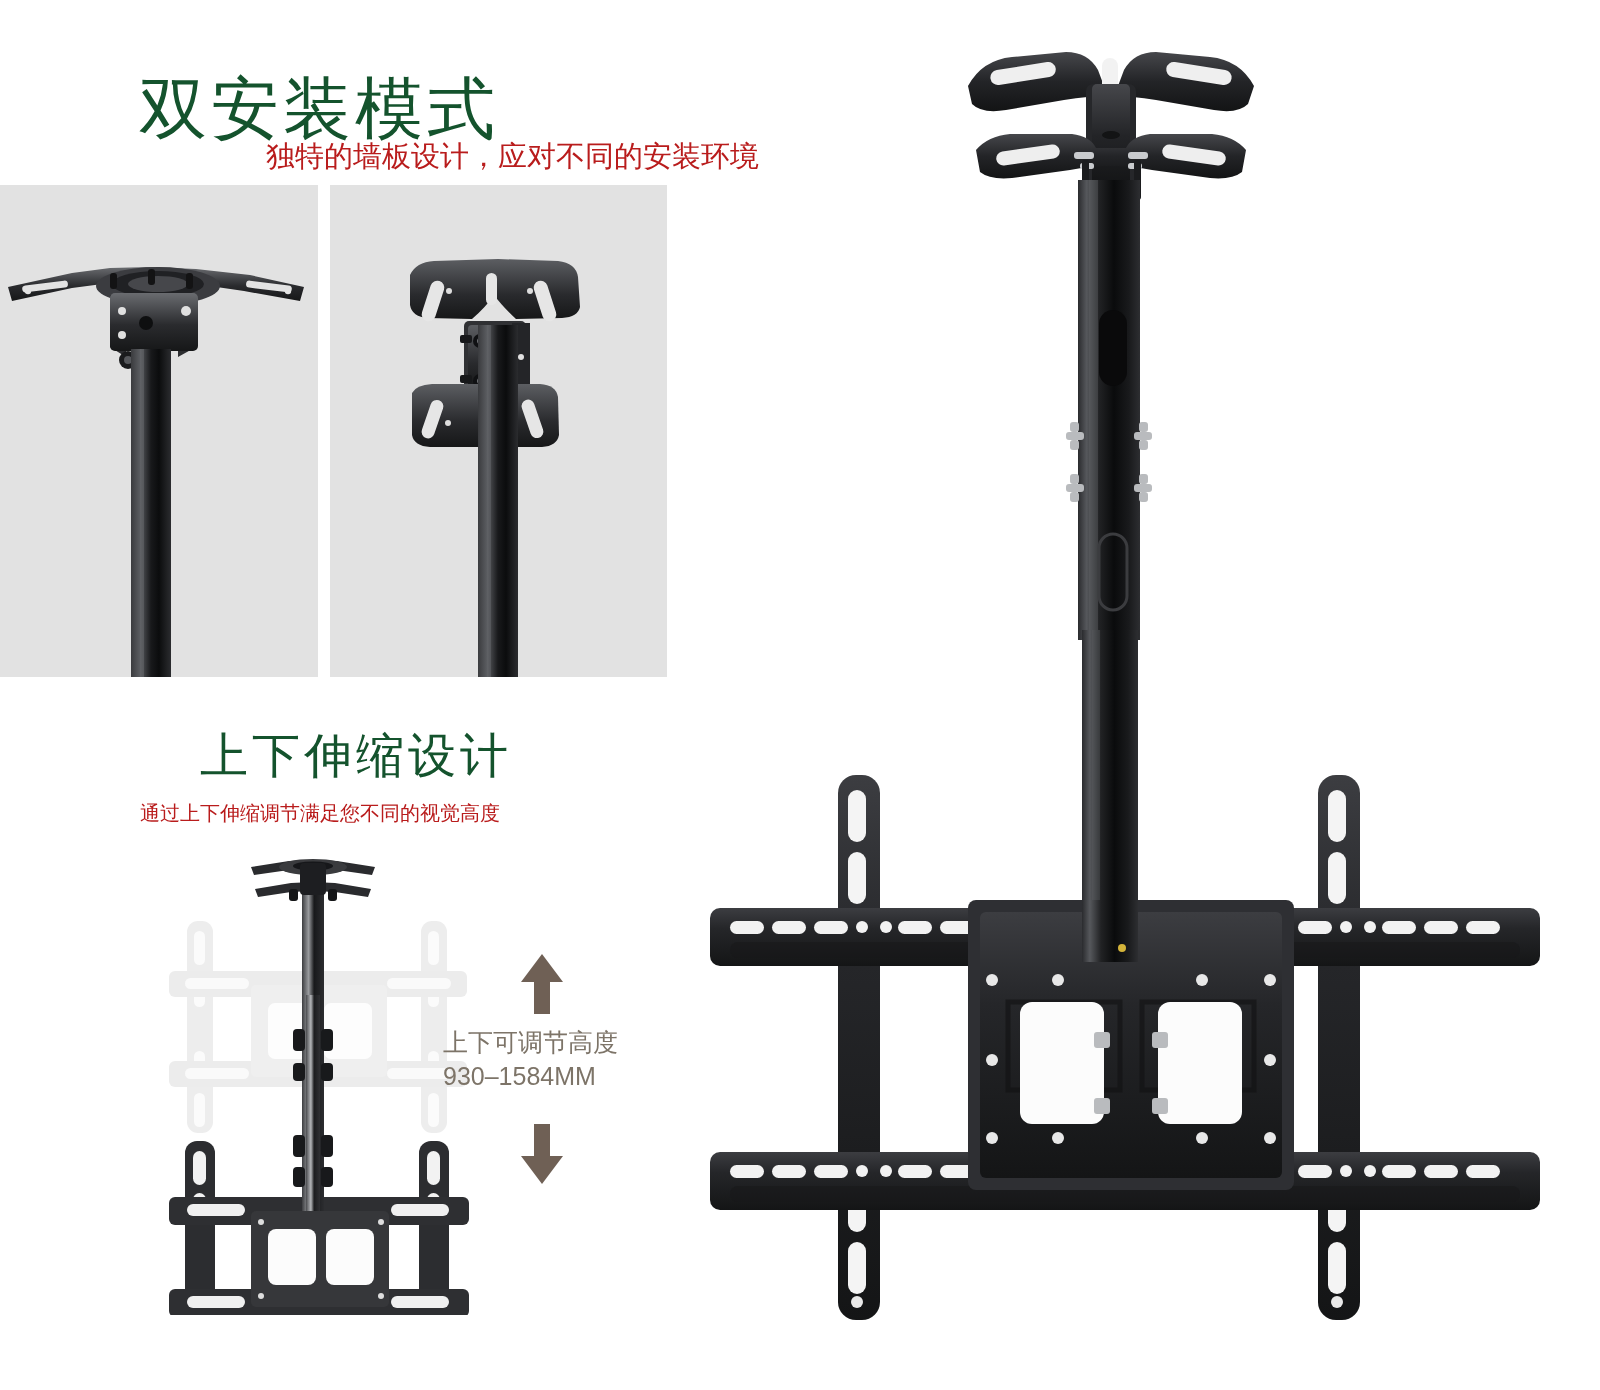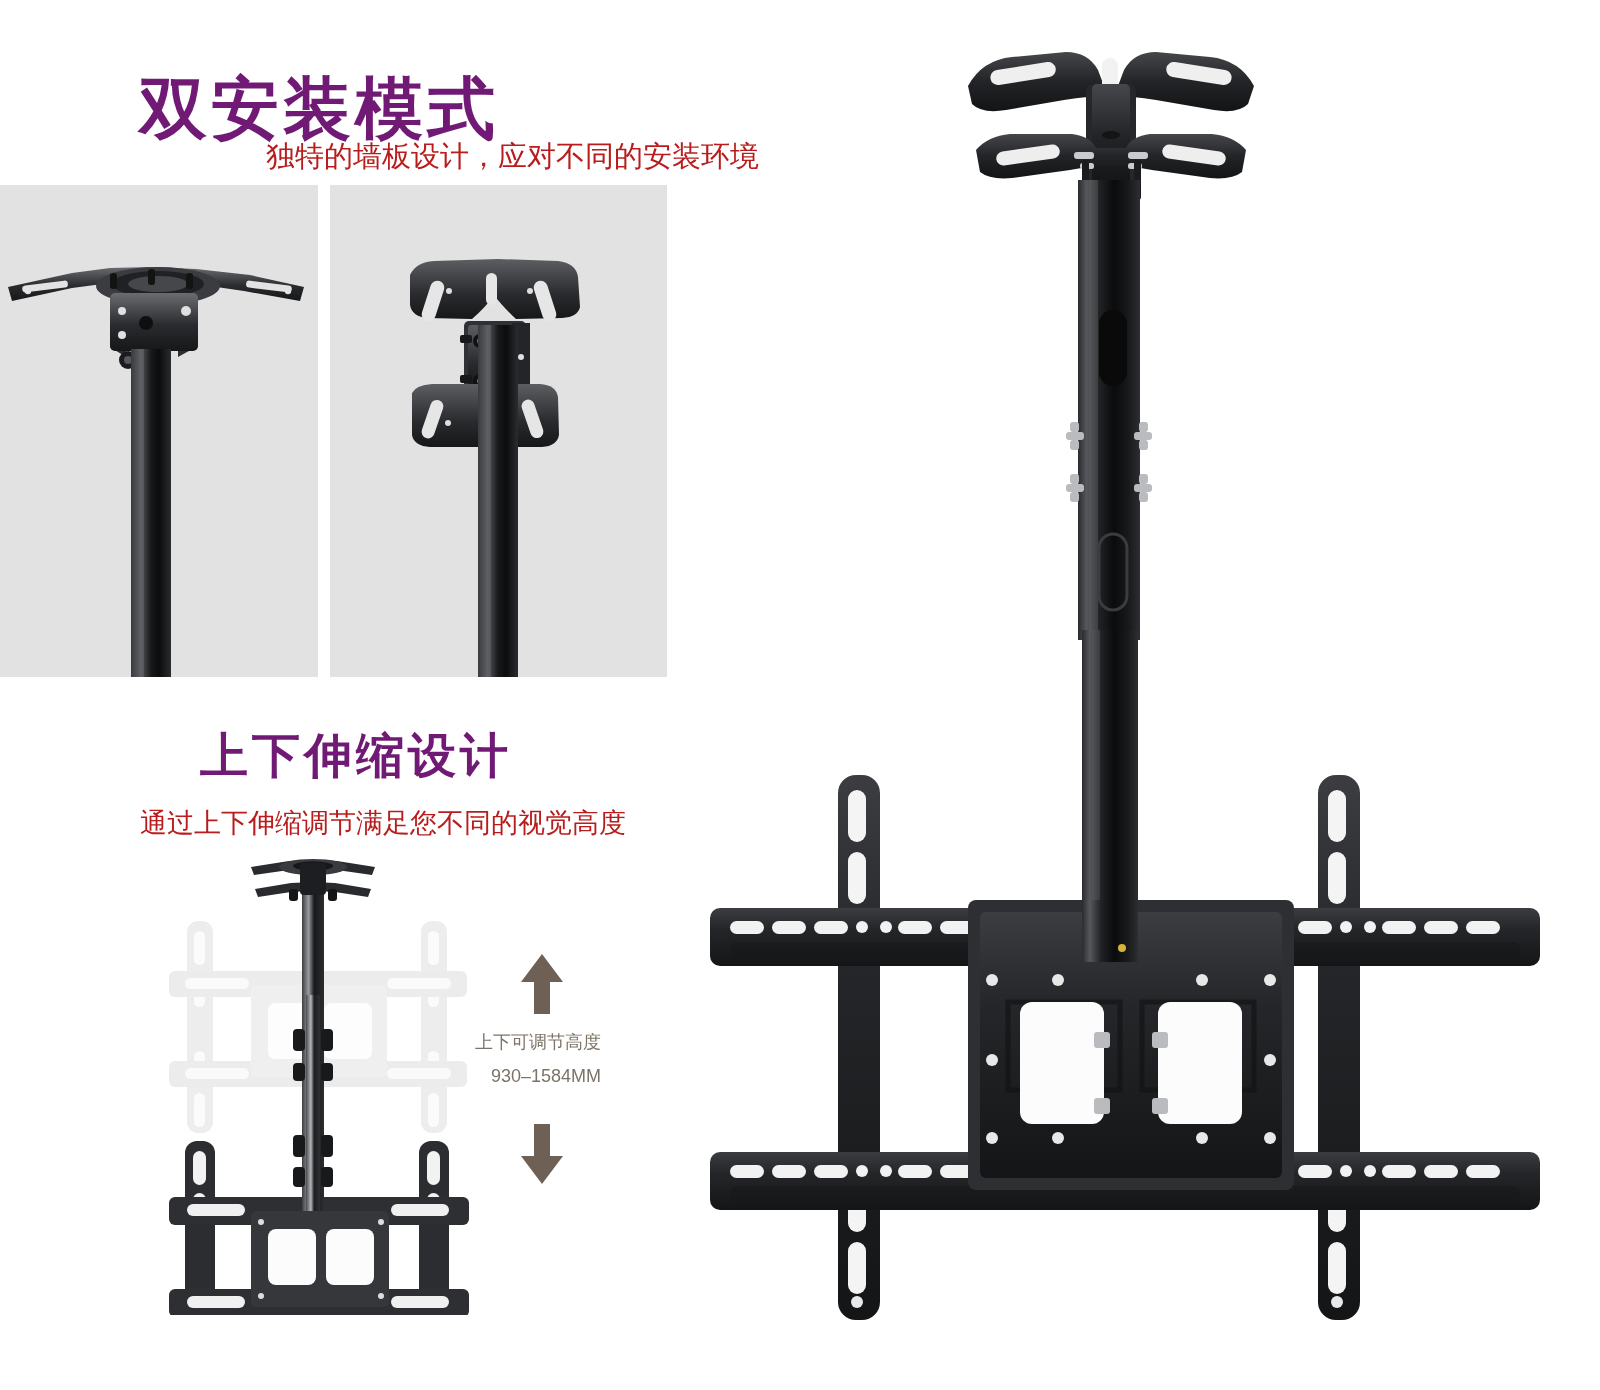--- a/index.html
+++ b/index.html
@@ -1,42 +1,42 @@
 <!DOCTYPE html>
 <html><head>
 <meta charset="utf-8">
 <style>
   html,body{margin:0;padding:0;background:#fff;}
   body{width:1600px;height:1390px;position:relative;overflow:hidden;
        font-family:"Liberation Sans","DejaVu Sans",sans-serif;}
 
   
-  .h-main{position:absolute;font-weight:700;color:#701a75;letter-spacing:4px;
+  .h-main{position:absolute;font-weight:400;color:#14532d;letter-spacing:4px;
           white-space:nowrap;line-height:1;}
   .h-sub{position:absolute;color:#b91c1c;white-space:nowrap;line-height:1;font-weight:400;}
 
   #sec1-title{left:139px;top:28px;font-size:68px;}
   #sec1-sub{left:266px;top:113px;font-size:29px;}
   #sec2-title{left:200px;top:700px;font-size:48px;text-align:center;}
-  #sec2-sub{left:140px;top:783px;font-size:27px;}
+  #sec2-sub{left:140px;top:783px;font-size:20px;}
 
   
   .photo{position:absolute;background:#e2e2e2;overflow:hidden;}
   #photo-ceiling{left:0px;top:185px;width:318px;height:492px;}
   #photo-wall{left:330px;top:185px;width:337px;height:492px;}
 
   
   #diagram{position:absolute;left:155px;top:845px;width:330px;height:470px;}
 
   
   #arrow-up{position:absolute;left:519px;top:952px;}
   #arrow-down{position:absolute;left:519px;top:1122px;}
   .arrowsvg{display:block;}
-  #range-caption{position:absolute;left:421px;top:1025px;width:180px;text-align:right;
-                 color:#7d7468;font-size:18px;line-height:34px;white-space:nowrap;}
+  #range-caption{position:absolute;left:443px;top:1025px;width:180px;text-align:left;
+                 color:#7d7468;font-size:25px;line-height:34px;white-space:nowrap;}
   #range-caption div{white-space:nowrap;}
 
   
   #hero{position:absolute;left:690px;top:0px;width:910px;height:1390px;}
 </style>
 </head>
 <body>
 
 <h1 class="h-main" id="sec1-title">双安装模式</h1>
 <p class="h-sub" id="sec1-sub">独特的墙板设计，应对不同的安装环境</p>

